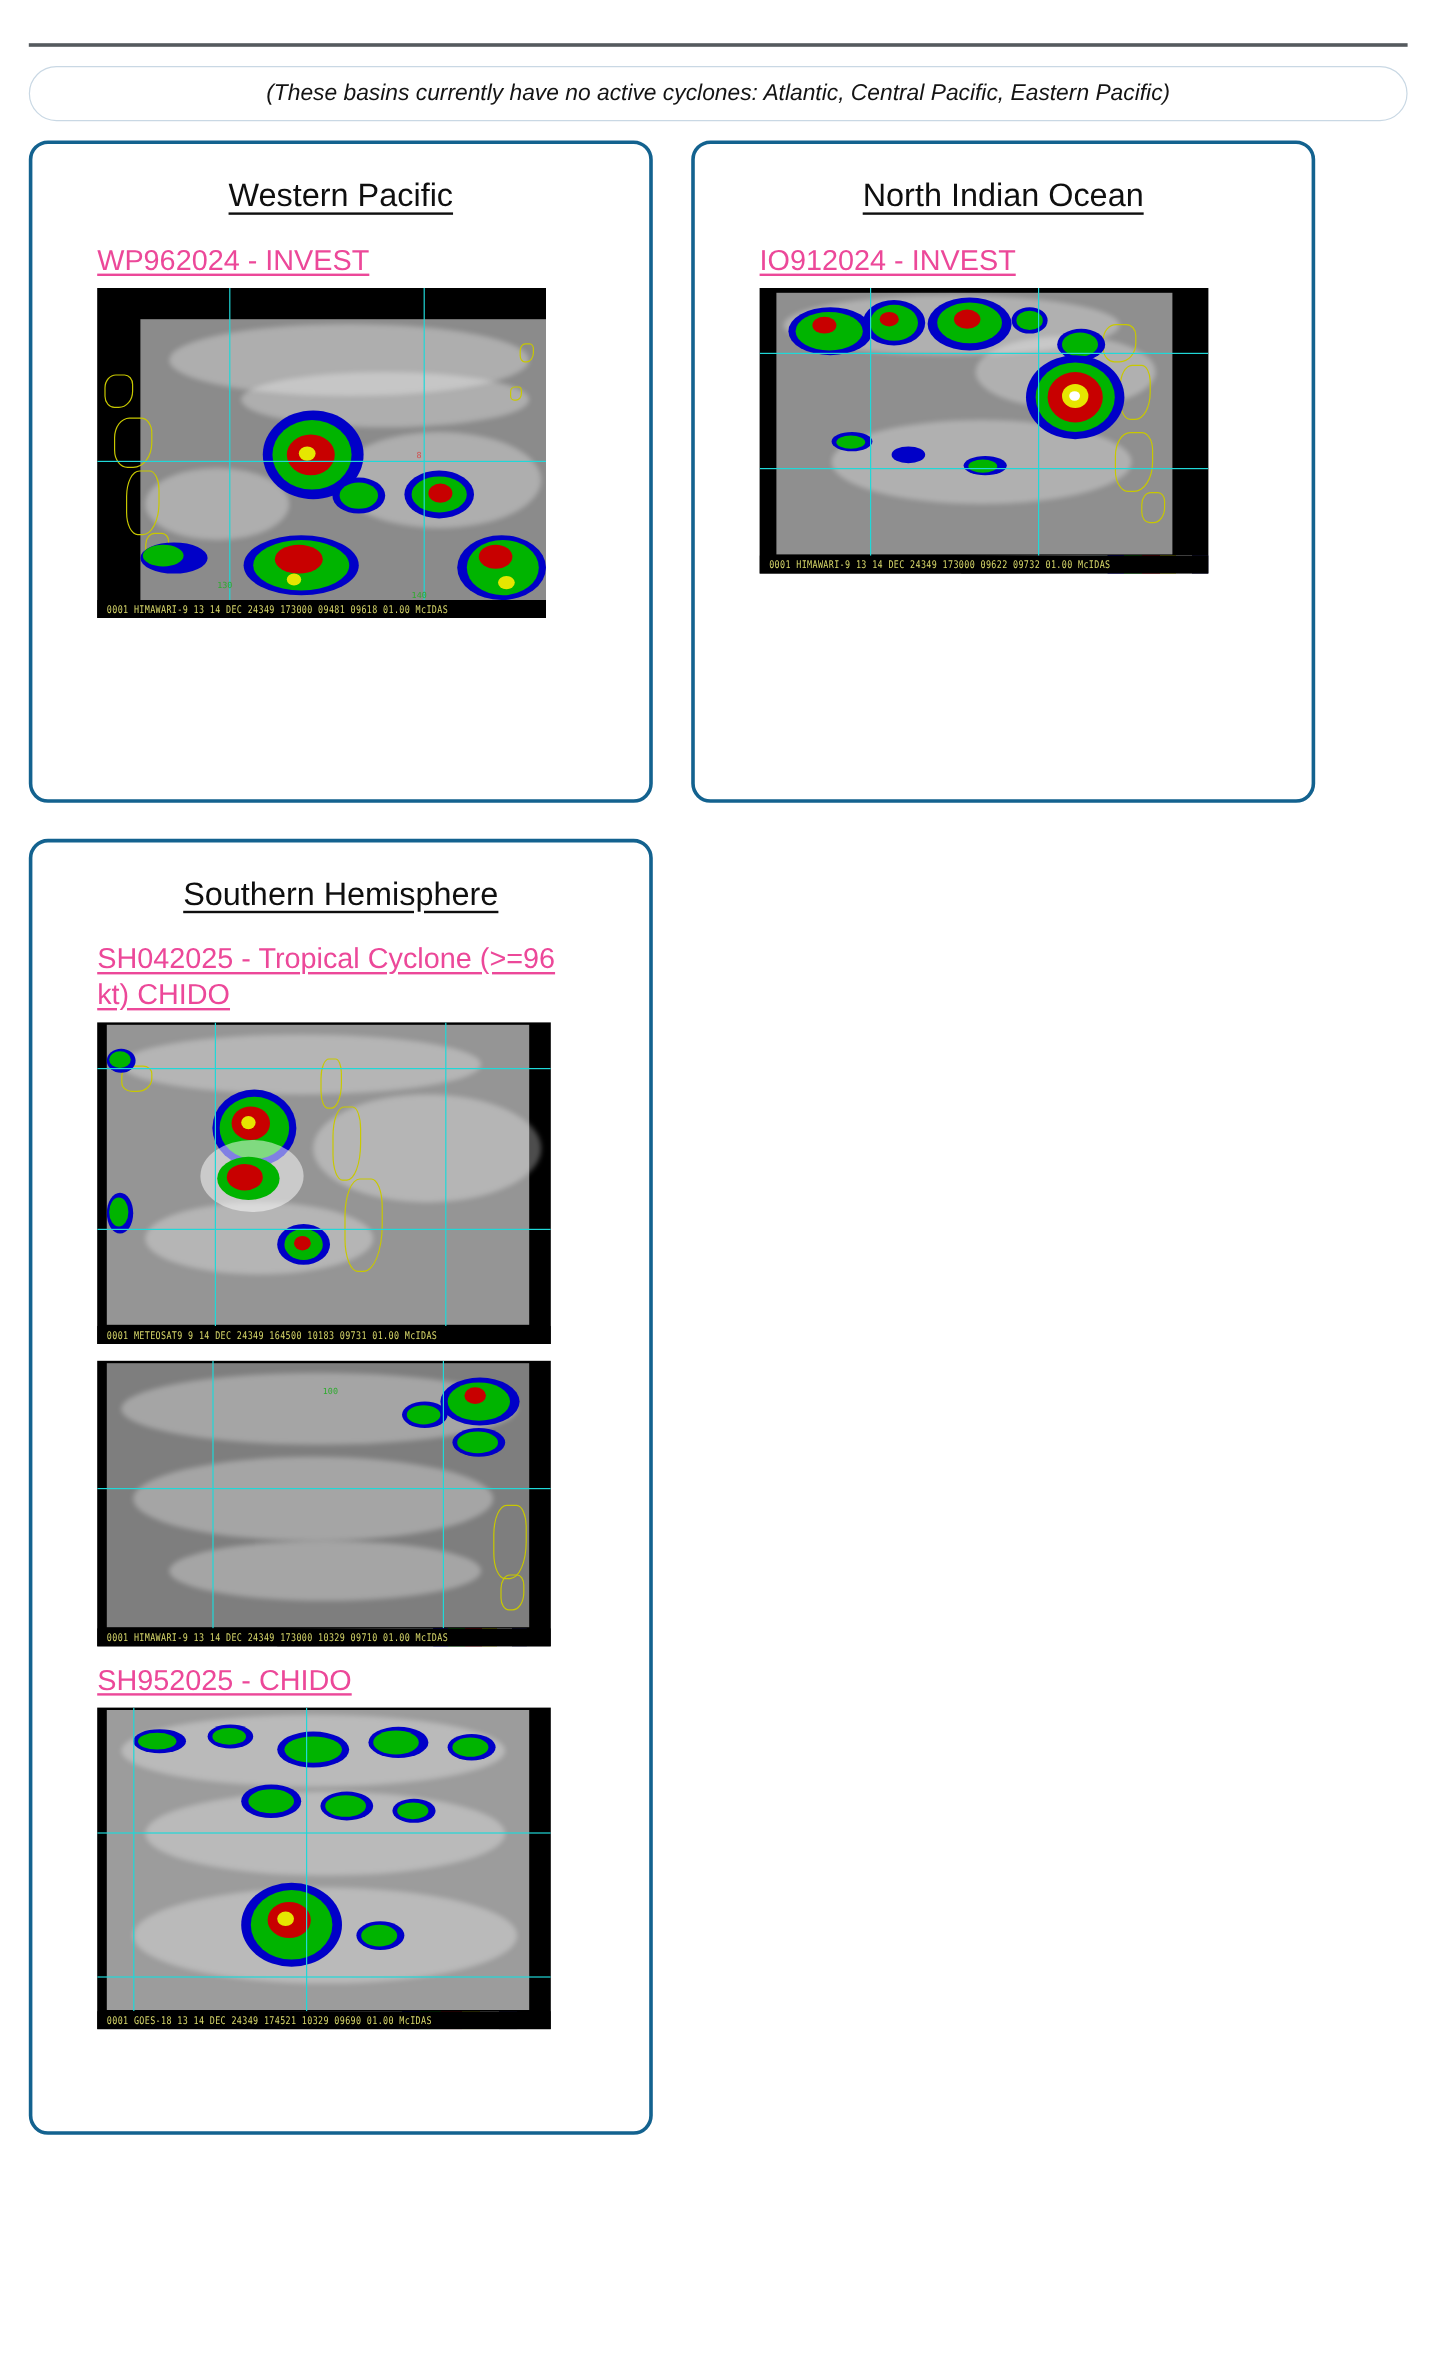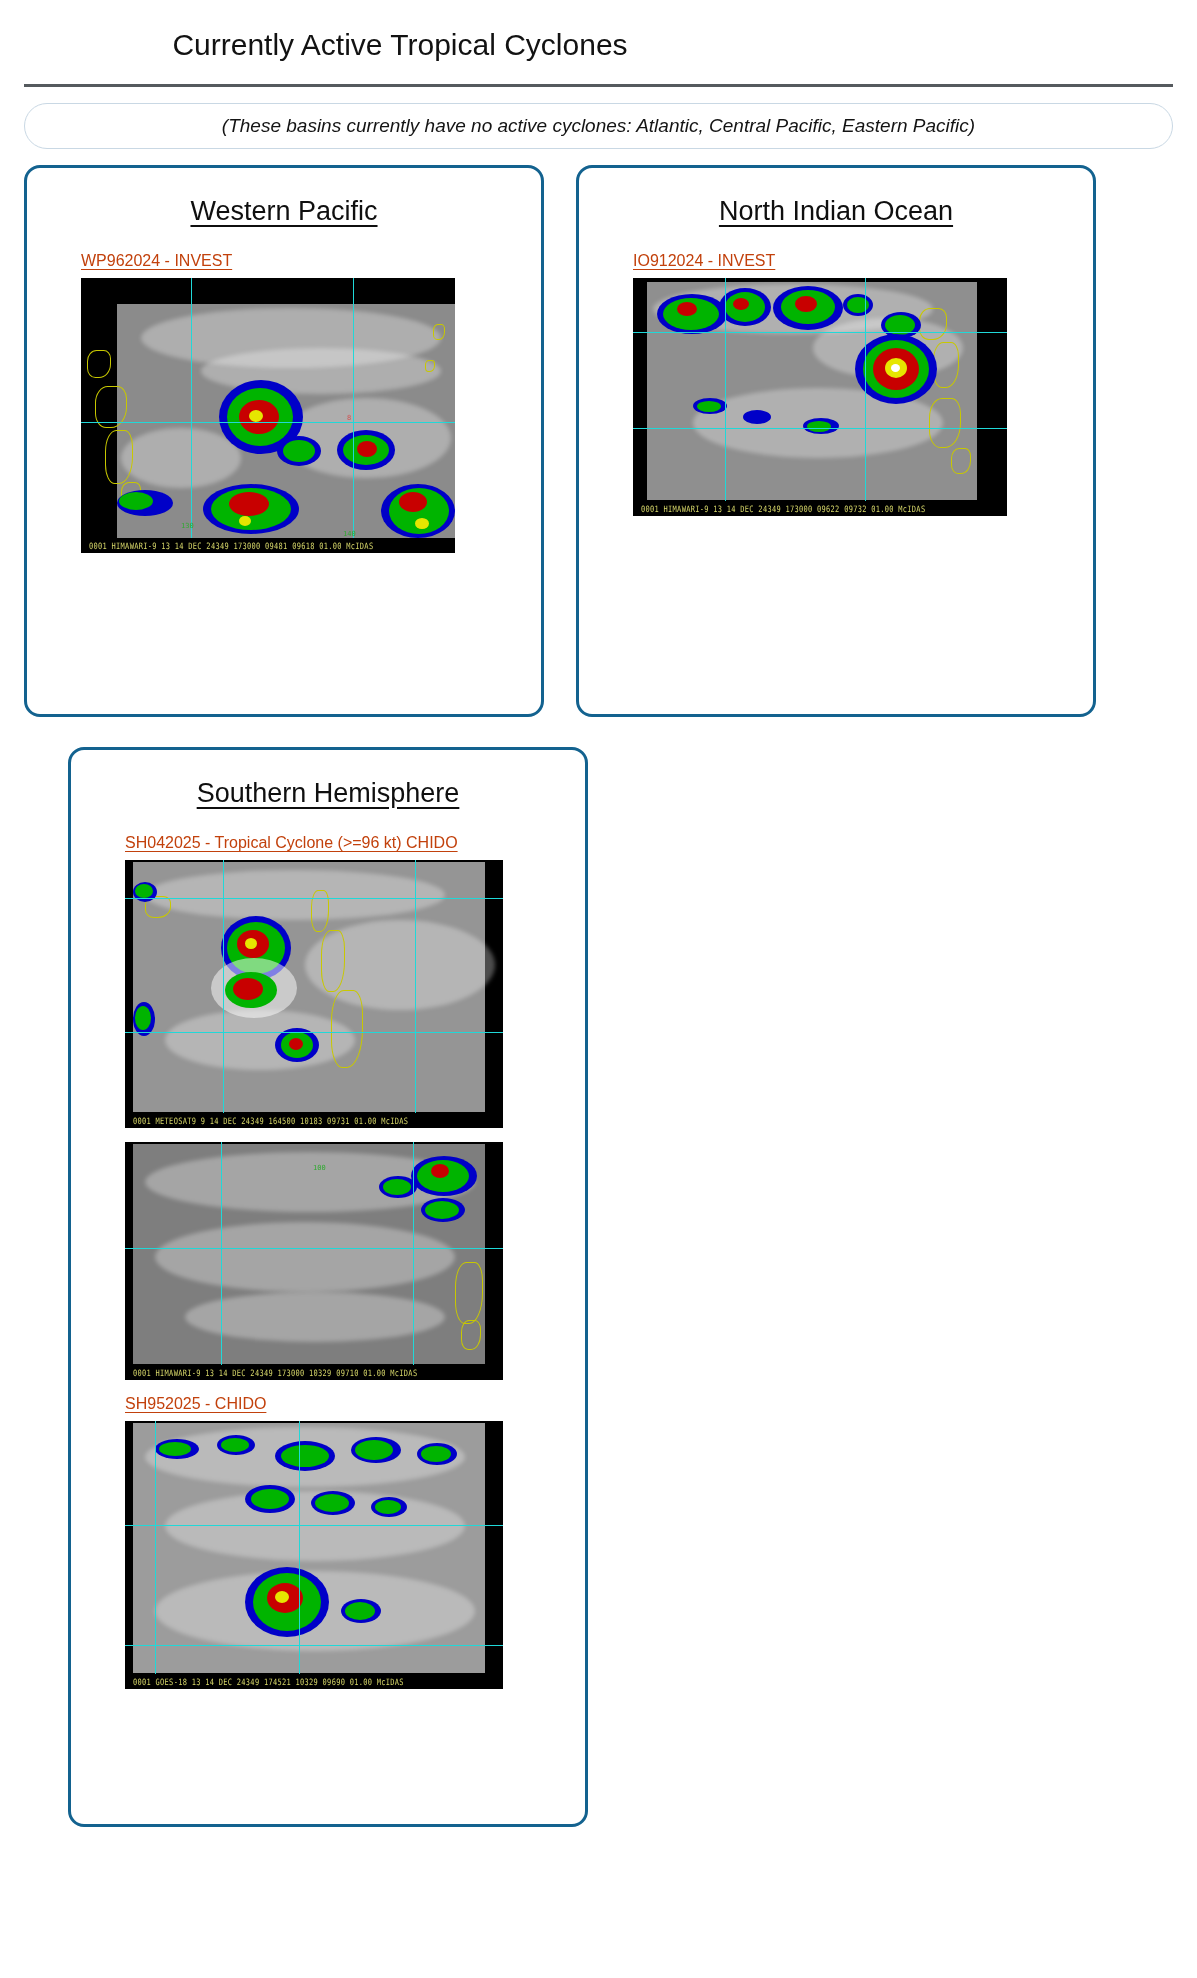--- a/index.html
+++ b/index.html
@@ -84,40 +84,40 @@
     background: #ffffff;
     width: 520px;
     box-sizing: border-box;
     padding: 28px 0 24px 0;
     display: flex;
     flex-direction: column;
     align-items: center;
   }
   .basin-panel.wp  { height: 552px; }
   .basin-panel.nio { height: 552px; }
-  .basin-panel.sh  { height: 1080px; margin-left: 44px; }
+  .basin-panel.sh  { height: 1080px; }
 
   .basin-title {
     font-size: 27px;
     font-weight: 400;
     color: #0f0f0f;
     text-decoration: underline;
     text-underline-offset: 5px;
     margin: 0 0 24px 0;
   }
 
   .storm-block {
     width: 100%;
     padding: 0 54px;
     box-sizing: border-box;
   }
   .storm-link {
     display: block;
-    font-size: 16px;
-    color: #c2410c;
+    font-size: 24px;
+    color: #ec4899;
     text-decoration: underline;
     text-underline-offset: 3px;
     line-height: 1.25;
     margin-bottom: 7px;
     cursor: pointer;
   }
   .storm-img-wrap {
     margin-bottom: 14px;
   }
 
@@ -194,21 +194,20 @@
   .sat .tag {
     position: absolute;
     font-family: "DejaVu Sans Mono", monospace;
     font-size: 7px;
   }
 </style>
 </head>
 <body>
 
 <div class="page-header">
-  <div class="subtitle">Currently Active Tropical Cyclones</div>
   <hr class="header-rule">
 </div>
 
 <div class="notice">
   <span class="notice-text">(These basins currently have no active cyclones: Atlantic, Central Pacific, Eastern Pacific)</span>
 </div>
 
 <div class="basins">
 
   <div class="basin-panel wp">

